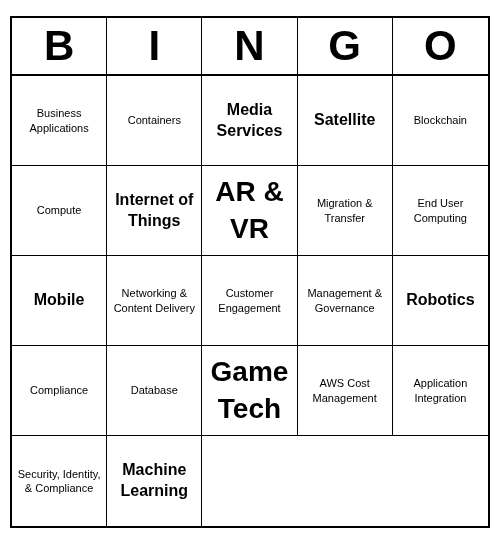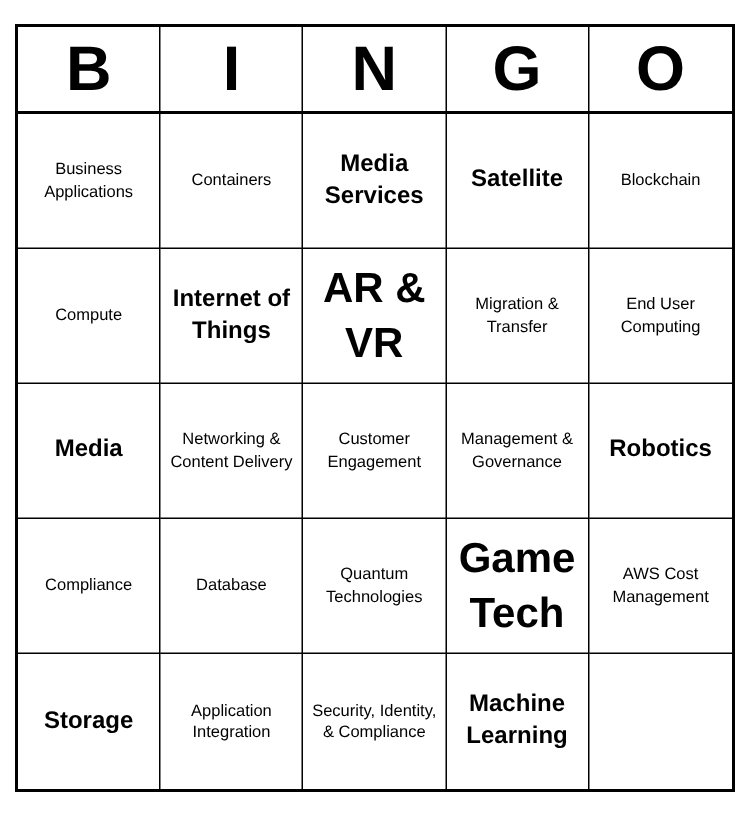--- a/index.html
+++ b/index.html
@@ -95,28 +95,26 @@
   <div class="bingo-cell">Business Applications</div>
       <div class="bingo-cell">Containers</div>
       <div class="bingo-cell medium-text">Media Services</div>
       <div class="bingo-cell medium-text">Satellite</div>
       <div class="bingo-cell">Blockchain</div>
       <div class="bingo-cell">Compute</div>
       <div class="bingo-cell medium-text">Internet of Things</div>
       <div class="bingo-cell xlarge-text">AR &amp; VR</div>
       <div class="bingo-cell">Migration &amp; Transfer</div>
       <div class="bingo-cell">End User Computing</div>
-      <div class="bingo-cell medium-text">Media</div>
+      <div class="bingo-cell medium-text">Mobile</div>
       <div class="bingo-cell">Networking &amp; Content Delivery</div>
       <div class="bingo-cell">Customer Engagement</div>
       <div class="bingo-cell">Management &amp; Governance</div>
       <div class="bingo-cell medium-text">Robotics</div>
       <div class="bingo-cell">Compliance</div>
       <div class="bingo-cell">Database</div>
-      <div class="bingo-cell">Quantum Technologies</div>
       <div class="bingo-cell xlarge-text">Game Tech</div>
       <div class="bingo-cell">AWS Cost Management</div>
-      <div class="bingo-cell medium-text">Storage</div>
       <div class="bingo-cell">Application Integration</div>
       <div class="bingo-cell">Security, Identity, &amp; Compliance</div>
       <div class="bingo-cell medium-text">Machine Learning</div>
     </div>
 </div>
 
 </body></html>

